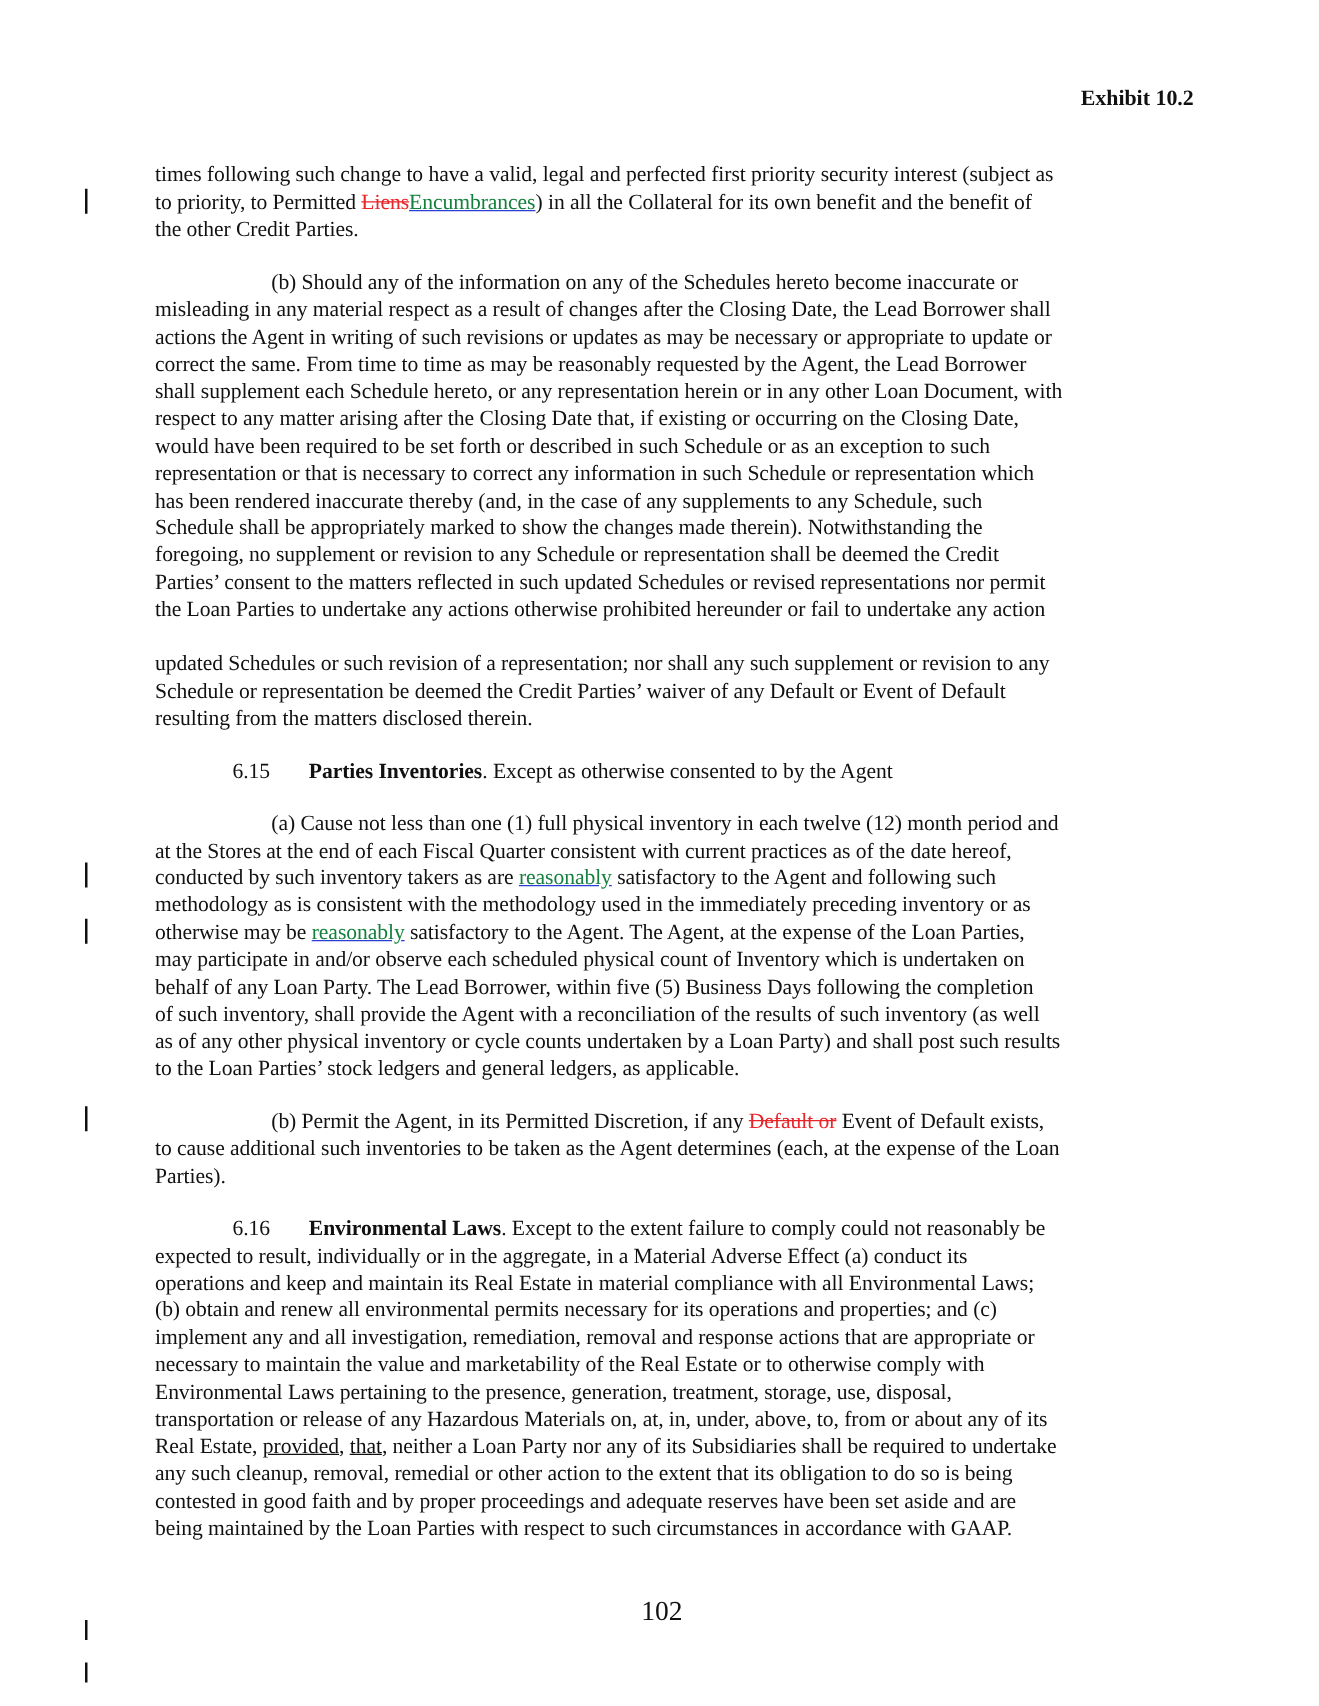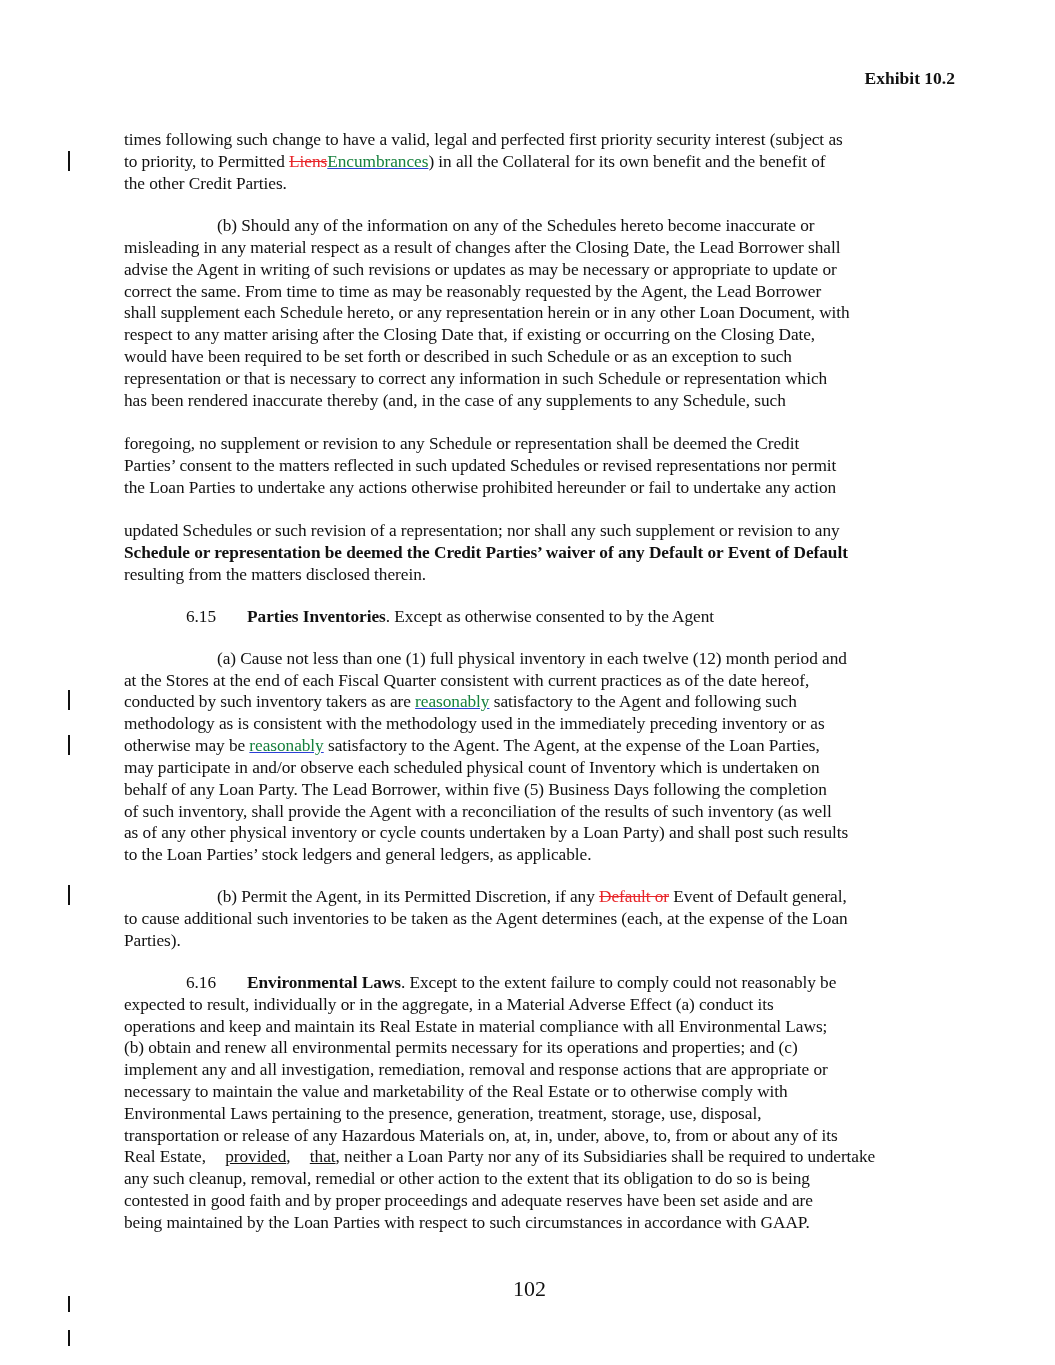--- a/index.html
+++ b/index.html
@@ -3,21 +3,21 @@
 <meta charset="utf-8">
 <style>
   html, body { margin: 0; padding: 0; background: #ffffff; }
   body { width: 1055px; height: 1365px; position: relative; overflow: hidden;
          font-family: "Liberation Serif", "DejaVu Serif", serif; color: #111; }
   .page { position: absolute; left: 0; top: 4px; width: 1055px; height: 1365px; }
   .exhibit { position: absolute; top: 64px; right: 100px; font-weight: bold; font-size: 17.5px; }
   .line { position: absolute; left: 124px; font-size: 17.3px; line-height: 21.8px; white-space: nowrap; letter-spacing: -0.05px; }
   .del { color: #e8262a; text-decoration: line-through; }
   .ins { color: #15803d; text-decoration: underline; text-decoration-color: #2b3fd6; }
-  .ul { text-decoration: underline; margin-left: 15px; }
+  .ul { text-decoration: underline; }
   b { font-weight: bold; }
   .bar { position: absolute; left: 68px; width: 2px; background: #111; }
   .pnum { position: absolute; top: 1272px; left: 513px; font-size: 22px; }
 </style>
 </head>
 <body>
 
 <div class="page">
 
   <div class="exhibit">Exhibit 10.2</div>
@@ -30,32 +30,33 @@
   <div class="bar" style="top:1326px;height:16px;"></div>
 
   <div class="line" style="top:125px;">times following such change to have a valid, legal and perfected first priority security interest (subject as</div>
   <div class="line" style="top:147px;">
     <span>to priority, to Permitted </span><span class="del">Liens</span><span class="ins">Encumbrances</span><span>) in all the Collateral for its own benefit and the benefit of</span>
   </div>
   <div class="line" style="top:169px;">the other Credit Parties.</div>
 
   <div class="line" style="top:211px;left:217px;">(b)   Should any of the information on any of the Schedules hereto become inaccurate or</div>
   <div class="line" style="top:233px;">misleading in any material respect as a result of changes after the Closing Date, the Lead Borrower shall</div>
-  <div class="line" style="top:255px;">advise the Agent in writing of such revisions or updates as may be necessary or appropriate to update or</div>
+  <div class="line" style="top:255px;">actions the Agent in writing of such revisions or updates as may be necessary or appropriate to update or</div>
   <div class="line" style="top:277px;">correct the same.  From time to time as may be reasonably requested by the Agent, the Lead Borrower</div>
   <div class="line" style="top:298px;">shall supplement each Schedule hereto, or any representation herein or in any other Loan Document, with</div>
   <div class="line" style="top:320px;">respect to any matter arising after the Closing Date that, if existing or occurring on the Closing Date,</div>
   <div class="line" style="top:342px;">would have been required to be set forth or described in such Schedule or as an exception to such</div>
   <div class="line" style="top:364px;">representation or that is necessary to correct any information in such Schedule or representation which</div>
   <div class="line" style="top:386px;">has been rendered inaccurate thereby (and, in the case of any supplements to any Schedule, such</div>
+  <div class="line" style="top:407px;">Schedule shall be appropriately marked to show the changes made therein).  Notwithstanding the</div>
   <div class="line" style="top:429px;">foregoing, no supplement or revision to any Schedule or representation shall be deemed the Credit</div>
   <div class="line" style="top:451px;">Parties’ consent to the matters reflected in such updated Schedules or revised representations nor permit</div>
   <div class="line" style="top:473px;">the Loan Parties to undertake any actions otherwise prohibited hereunder or fail to undertake any action</div>
   <div class="line" style="top:516px;">updated Schedules or such revision of a representation; nor shall any such supplement or revision to any</div>
-  <div class="line" style="top:538px;font-weight:bold;">Schedule or representation be deemed the Credit Parties’ waiver of any Default or Event of Default</div>
+  <div class="line" style="top:538px;">Schedule or representation be deemed the Credit Parties’ waiver of any Default or Event of Default</div>
   <div class="line" style="top:560px;">resulting from the matters disclosed therein.</div>
 
   <div class="line" style="top:602px;left:186px;">
     <span>6.15</span><span style="display:inline-block;width:31px;"></span><b>Parties Inventories</b><span>.  Except as otherwise consented to by the Agent</span>
   </div>
 
   <div class="line" style="top:644px;left:217px;">(a)   Cause not less than one (1) full physical inventory in each twelve (12) month period and</div>
   <div class="line" style="top:666px;">at the Stores at the end of each Fiscal Quarter consistent with current practices as of the date hereof,</div>
   <div class="line" style="top:687px;">
     <span>conducted by such inventory takers as are </span><span class="ins">reasonably</span><span> satisfactory to the Agent and following such</span>
@@ -64,21 +65,21 @@
   <div class="line" style="top:731px;">
     <span>otherwise may be </span><span class="ins">reasonably</span><span> satisfactory to the Agent. The Agent, at the expense of the Loan Parties,</span>
   </div>
   <div class="line" style="top:753px;">may participate in and/or observe each scheduled physical count of Inventory which is undertaken on</div>
   <div class="line" style="top:775px;">behalf of any Loan Party.  The Lead Borrower, within five (5) Business Days following the completion</div>
   <div class="line" style="top:797px;">of such inventory, shall provide the Agent with a reconciliation of the results of such inventory (as well</div>
   <div class="line" style="top:818px;">as of any other physical inventory or cycle counts undertaken by a Loan Party) and shall post such results</div>
   <div class="line" style="top:840px;">to the Loan Parties’ stock ledgers and general ledgers, as applicable.</div>
 
   <div class="line" style="top:882px;left:217px;">
-    <span>(b)   Permit the Agent, in its Permitted Discretion, if any </span><span class="del">Default or</span><span> Event of Default general,</span>
+    <span>(b)   Permit the Agent, in its Permitted Discretion, if any </span><span class="del">Default or</span><span> Event of Default exists,</span>
   </div>
   <div class="line" style="top:904px;">to cause additional such inventories to be taken as the Agent determines (each, at the expense of the Loan</div>
   <div class="line" style="top:926px;">Parties).</div>
 
   <div class="line" style="top:968px;left:186px;">
     <span>6.16</span><span style="display:inline-block;width:31px;"></span><b>Environmental Laws</b><span>.  Except to the extent failure to comply could not reasonably be</span>
   </div>
   <div class="line" style="top:990px;">expected to result, individually or in the aggregate, in a Material Adverse Effect (a) conduct its</div>
   <div class="line" style="top:1012px;">operations and keep and maintain its Real Estate in material compliance with all Environmental Laws;</div>
   <div class="line" style="top:1033px;">(b) obtain and renew all environmental permits necessary for its operations and properties; and (c)</div>

